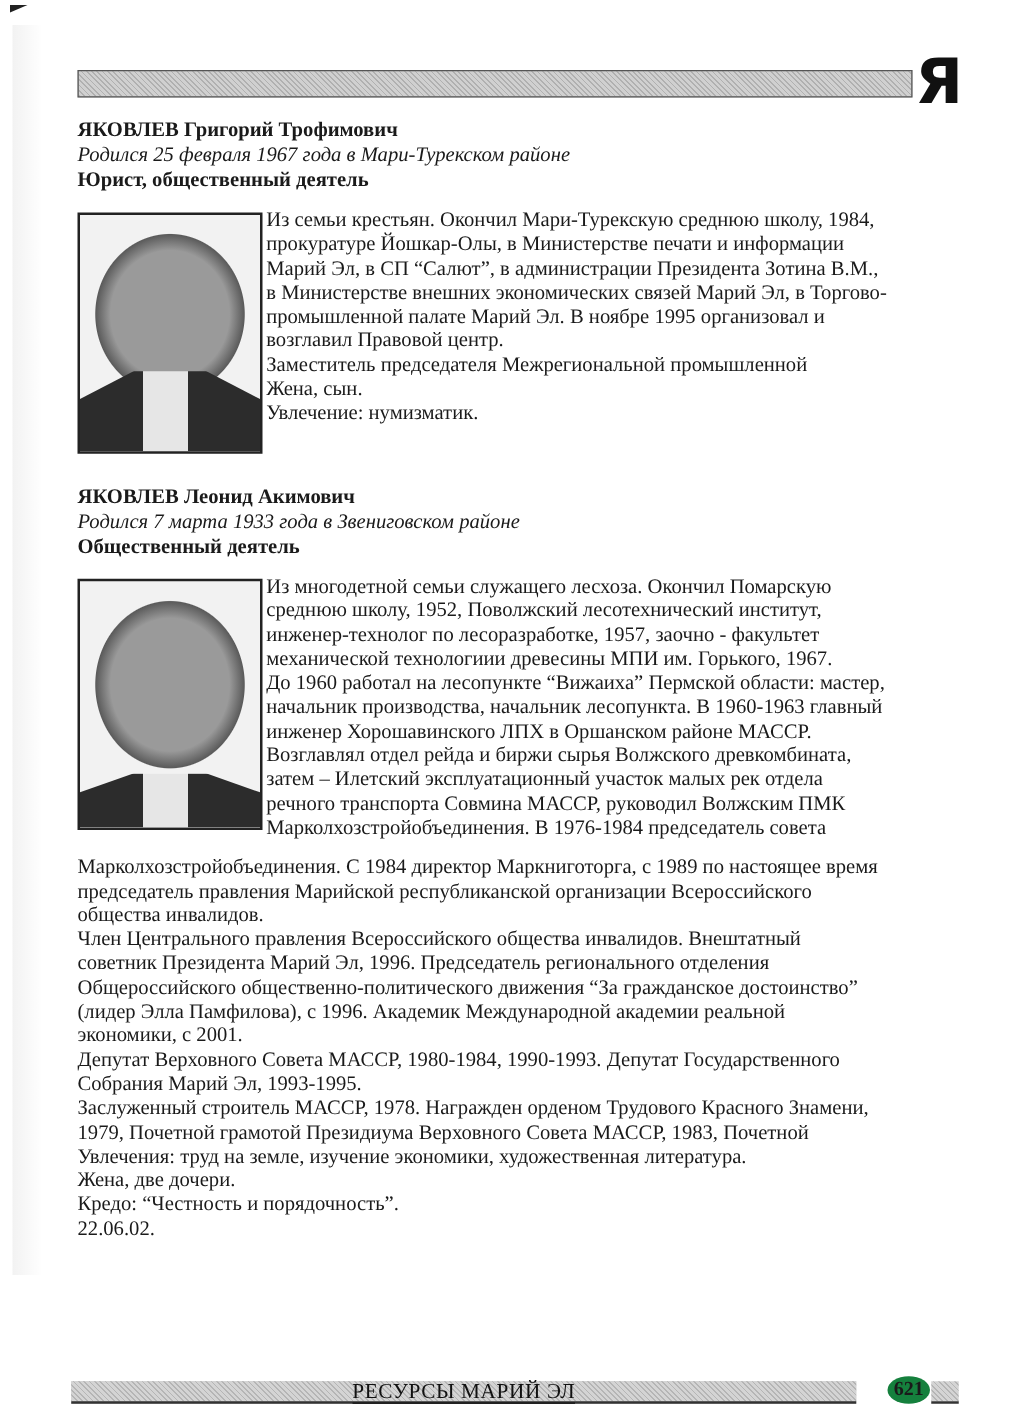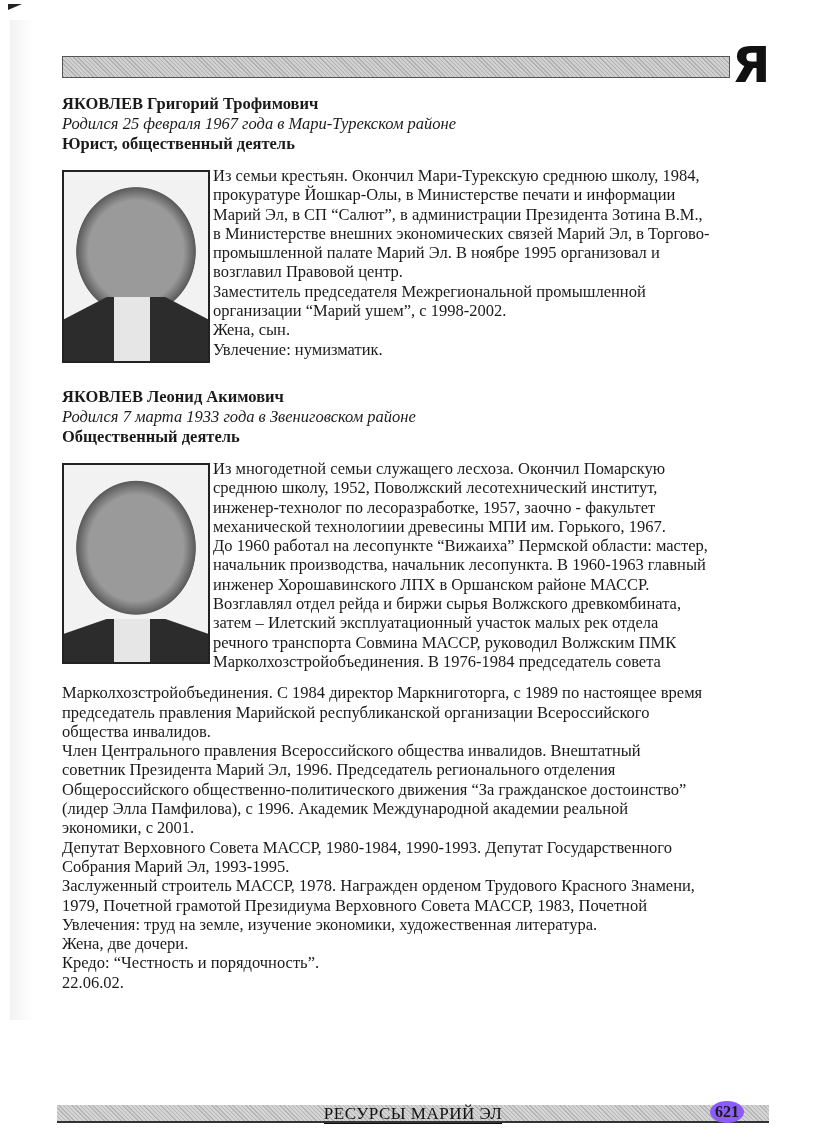--- a/index.html
+++ b/index.html
@@ -44,34 +44,34 @@
     .photo .suit {
       position: absolute; left: 0; right: 0; bottom: 0; height: 34%;
       background: linear-gradient(90deg, #2c2c2c 0 35%, #e6e6e6 35% 60%, #2c2c2c 60%);
       clip-path: polygon(0 35%, 30% 0, 70% 0, 100% 35%, 100% 100%, 0 100%);
     }
     .bio-text {
       font-size: 16.5px; line-height: 19.3px; margin: 12px;
     }
     .bio-line { display: block; }
     .footer-bar {
-      position: absolute; left: 57px; top: 1105px; width: 712px; height: 16px;
+      position: absolute; left: 57px; top: 1105px; width: 628px; height: 16px;
       border-bottom: 2px solid #333;
       background:
         repeating-linear-gradient(45deg, #b5b5b5 0 1px, #d4d4d4 1px 3px), #c8c8c8;
       text-align: center;
     }
     .footer-title {
       font-family: "Liberation Serif", serif; font-size: 17px; line-height: 16px;
       letter-spacing: 0.5px; color: #111;
       border-bottom: 1px solid #111;
     }
     .footer-page {
       position: absolute; left: 710px; top: 1101px; width: 34px; height: 22px;
-      border-radius: 50%; background: #8b5cf6;
+      border-radius: 50%; background: #15803d;
       font-weight: bold; font-size: 16px; line-height: 22px; text-align: center;
     }
     .footer-tail {
       position: absolute; left: 745px; top: 1105px; width: 22px; height: 16px;
       border-bottom: 2px solid #333;
       background: repeating-linear-gradient(45deg, #b5b5b5 0 1px, #d4d4d4 1px 3px);
     }
   </style>
 </head>
 <body>
@@ -91,21 +91,20 @@
       <div class="suit"></div>
     </div>
     <div class="bio-text" style="margin-left:151px; padding-top:0;">
       <span class="bio-line">Из семьи крестьян. Окончил Мари-Турекскую среднюю школу, 1984,</span>
       <span class="bio-line">прокуратуре Йошкар-Олы, в Министерстве печати и информации</span>
       <span class="bio-line">Марий Эл, в СП “Салют”, в администрации Президента Зотина В.М.,</span>
       <span class="bio-line">в Министерстве внешних экономических связей Марий Эл, в Торгово-</span>
       <span class="bio-line">промышленной палате Марий Эл.  В ноябре 1995 организовал и</span>
       <span class="bio-line">возглавил Правовой центр.</span>
       <span class="bio-line">Заместитель председателя Межрегиональной промышленной</span>
-      <span class="bio-line">организации “Марий ушем”, с 1998-2002.</span>
       <span class="bio-line">Жена, сын.</span>
       <span class="bio-line">Увлечение: нумизматик.</span>
     </div>
   </div>
 </div>
 
 <div class="entry" style="top:387px;">
   <p class="entry-name">ЯКОВЛЕВ Леонид Акимович</p>
   <p class="entry-birth">Родился 7 марта 1933 года в Звениговском районе</p>
   <p class="entry-prof">Общественный деятель</p>

